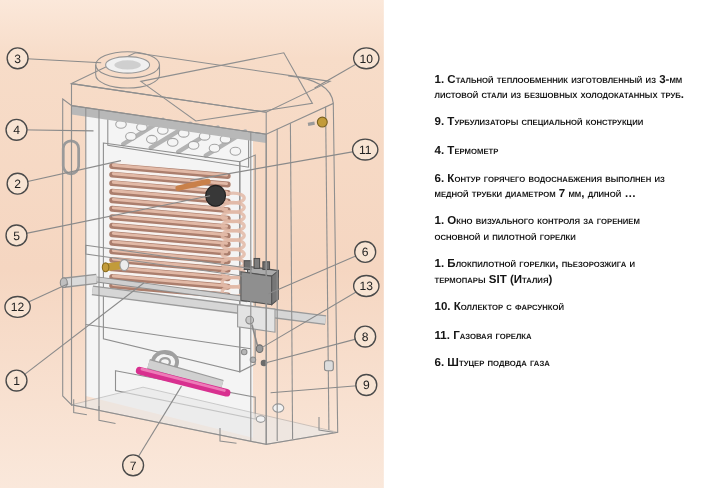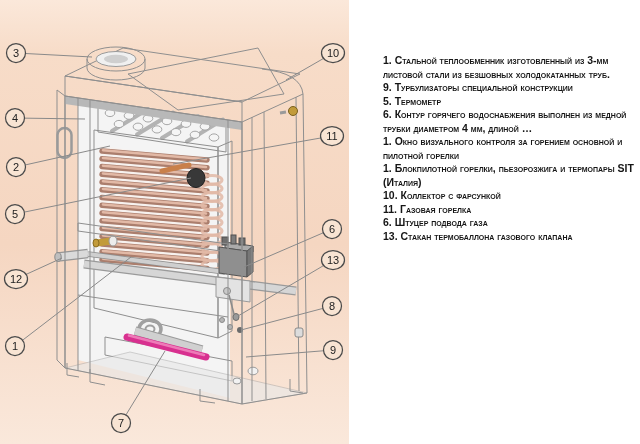--- a/index.html
+++ b/index.html
@@ -13,21 +13,21 @@
   }
   .diagram-bg svg { display:block; }
   .legend {
     position:absolute; left:349px; top:0; width:291px; height:444px;
     background:var(--background-right,#ffffff);
     box-sizing:border-box; padding:54px 6px 0 34px;
     color:var(--text,#151515);
     font-weight:bold; font-variant:small-caps;
     font-size:10.5px; line-height:13.5px;
   }
-  .legend .li { margin:0; }
+  .legend .li { margin:12px; }
   
   .ln  { stroke:#8f8f8f; stroke-width:1; fill:none; }
   .leader { stroke:#8a8a8a; stroke-width:1; fill:none; }
   .callout-circle { fill:#f8e4d3; stroke:#4a4a4a; stroke-width:1.25; }
   .callout-num { font:400 11px "Liberation Sans",sans-serif; fill:#222222; }
   .brass-fill { fill:var(--brass,#c29b3a); }
   .burner-tube { stroke:var(--burner-pink,#d8308f); }
 </style>
 </head>
 <body>
@@ -253,22 +253,21 @@
           <text x="332" y="306" dy="0.36em" text-anchor="middle" class="callout-num">8</text>
           <ellipse cx="333" cy="350" rx="9.5" ry="9.5" class="callout-circle"></ellipse>
           <text x="333" y="350" dy="0.36em" text-anchor="middle" class="callout-num">9</text>
         </g>
     </svg>
   </div>
 
   <div class="legend">
     <div class="li">1. Стальной теплообменник изготовленный из 3-мм листовой стали из безшовных холодокатанных труб.</div>
     <div class="li">9. Турбулизаторы специальной конструкции</div>
-    <div class="li">5. Термометр</div>
-    <div class="li">6. Контур горячего водоснабжения выполнен из медной трубки диаметром 4 мм, длиной …</div>
+    <div class="li">4. Термометр</div>
+    <div class="li">6. Контур горячего водоснабжения выполнен из медной трубки диаметром 7 мм, длиной …</div>
     <div class="li">1. Окно визуального контроля за горением основной и пилотной горелки</div>
     <div class="li">1. Блокпилотной горелки, пьезорозжига и термопары SIT (Италия)</div>
     <div class="li">10. Коллектор с фарсункой</div>
     <div class="li">11. Газовая горелка</div>
     <div class="li">6. Штуцер подвода газа</div>
-    <div class="li">13. Стакан термобаллона газового клапана</div>
   </div>
 </div>
 
 </body></html>

